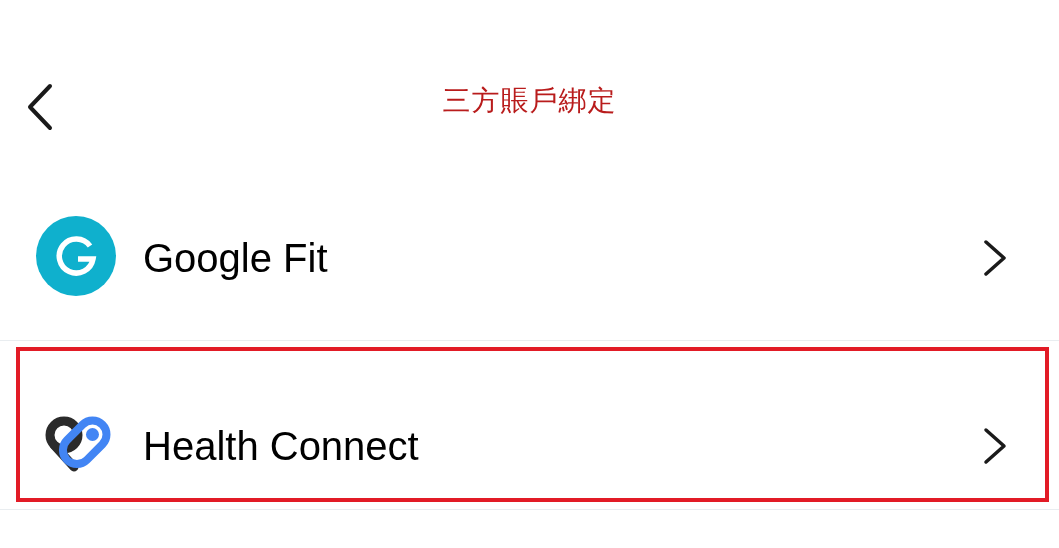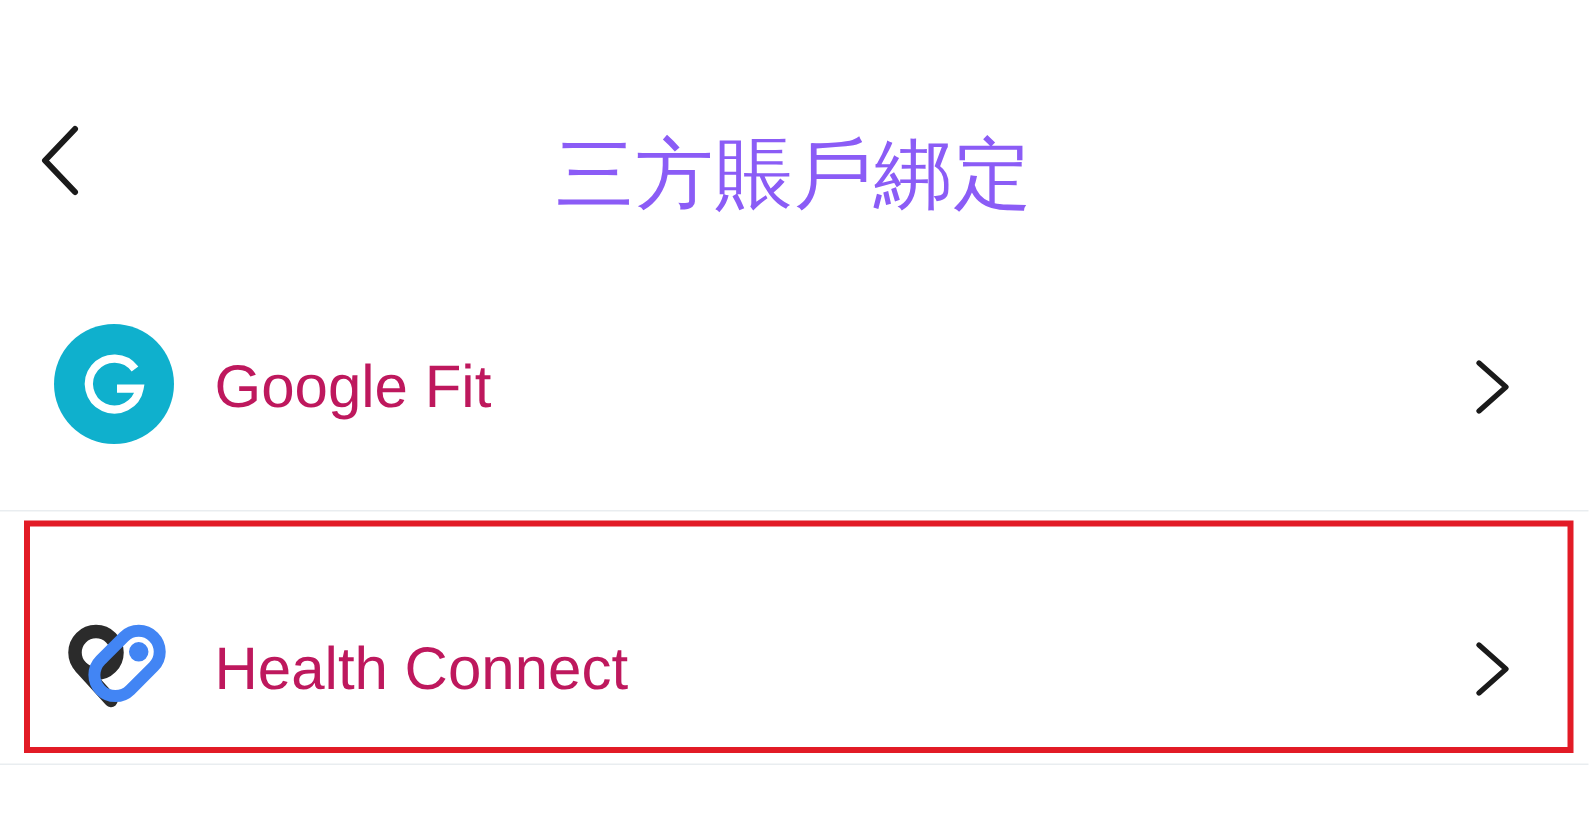--- a/index.html
+++ b/index.html
@@ -1,24 +1,24 @@
 <!DOCTYPE html>
 <html><head>
 <meta charset="utf-8">
 <style>
   html, body { margin:0; padding:0; background:#ffffff; }
   body { width:1059px; height:548px; position:relative; overflow:hidden;
          font-family:"Liberation Sans", "DejaVu Sans", sans-serif; color:#1f1f1f; }
   .header { position:absolute; left:0; top:60px; width:1059px; height:100px; }
   .back { position:absolute; left:22px; top:22px; width:40px; height:50px; cursor:pointer; }
   .title { position:absolute; left:0; right:0; top:22px; text-align:center;
-           font-size:52px; font-family:Liberation Serif, serif; color:#8b5cf6; letter-spacing:1px; }
+           font-size:28px; font-family:Liberation Serif, serif; color:#b91c1c; letter-spacing:1px; }
   .row { position:absolute; left:0; width:1059px; height:168px; cursor:pointer; }
   .row .icon { position:absolute; left:36px; width:80px; height:80px; }
-  .row .label { position:absolute; left:143px; font-size:40px; color:#be185d; }
+  .row .label { position:absolute; left:143px; font-size:40px; color:#000000; }
   .row .chev { position:absolute; left:980px; width:30px; height:40px; }
   .divider { position:absolute; left:0; width:1059px; height:1px; background:#e9edf0; }
   .highlight { position:absolute; left:16px; top:347px; width:1025px; height:147px;
                border:4px solid #e21b26; pointer-events:none; }
 </style>
 </head>
 <body>
 
 <div class="header">
   <div class="back">

